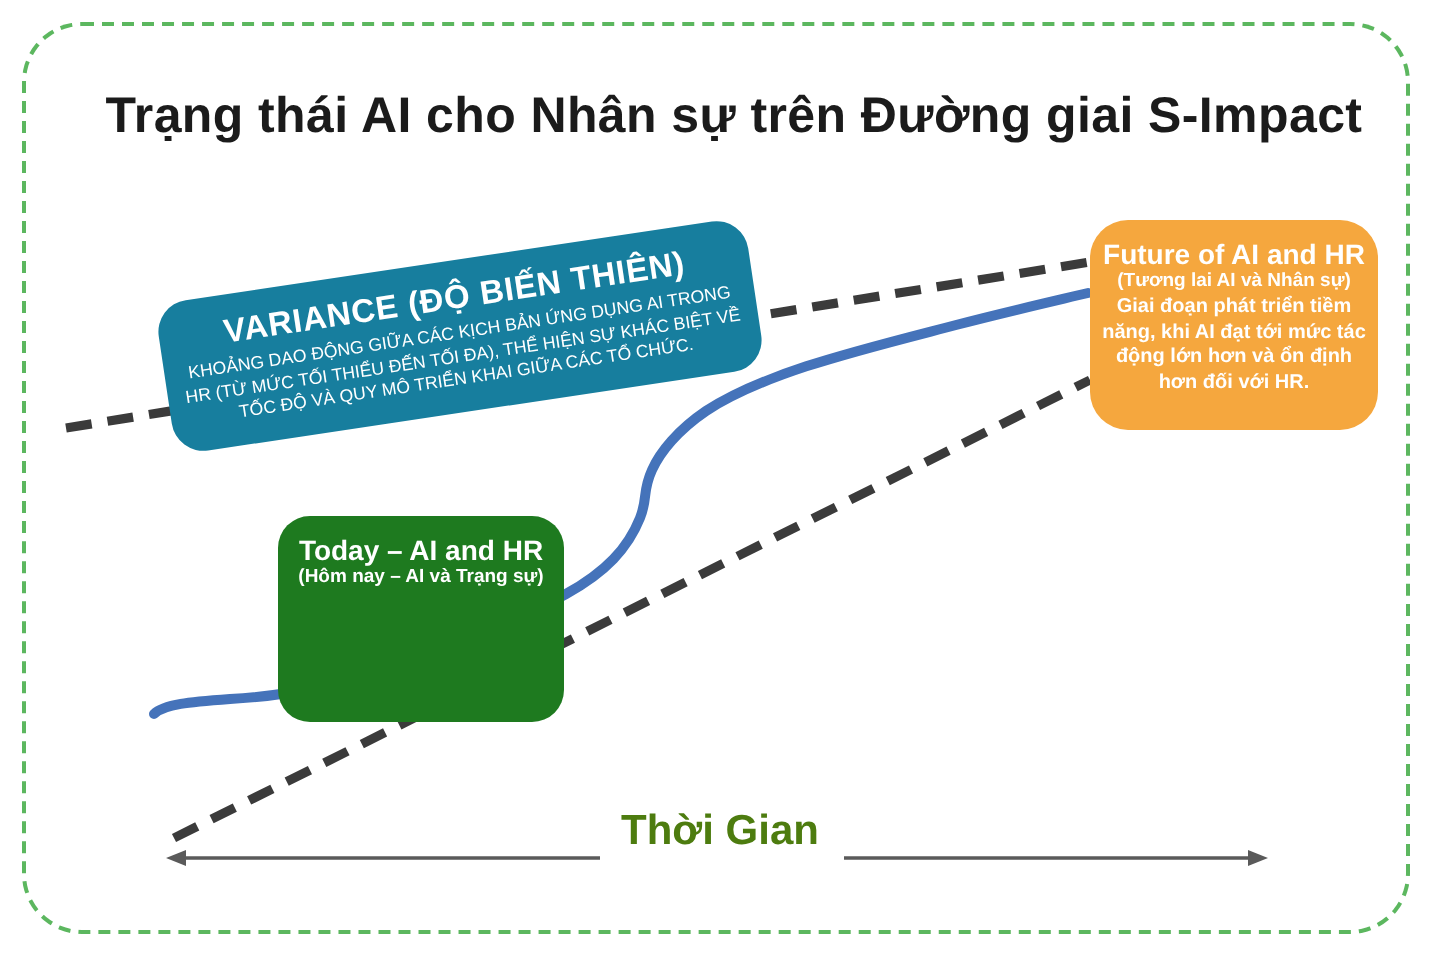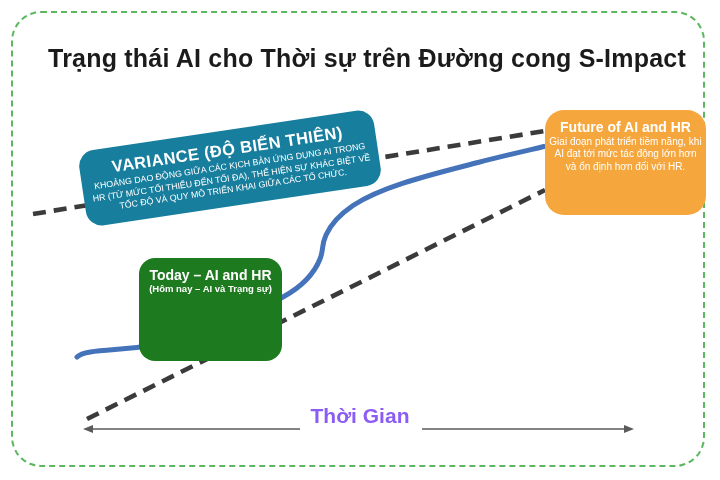--- a/index.html
+++ b/index.html
@@ -28,39 +28,39 @@
     display:flex;flex-direction:column;justify-content:center;
     padding:4px 8px;
   }
   .box-variance .v-title{font-size:16.5px;font-weight:bold;letter-spacing:.4px;line-height:1.15;}
   .box-variance .v-body{font-size:8.8px;font-weight:500;line-height:1.3;margin-top:2px;}
   .box-today{
     left:139px;top:258px;width:143px;height:103px;border-radius:16px;
     padding:9px 4px 18px 4px;
   }
   .box-future{
-    left:545px;top:110px;width:161px;height:105px;border-radius:19px;
+    left:545px;top:110px;width:144px;height:105px;border-radius:19px;
     padding:9px 4px 6px 4px;
   }
   .b-title{font-size:14px;font-weight:bold;line-height:1.15;}
   .b-subtitle{font-size:9.5px;font-weight:bold;line-height:1.3;white-space:nowrap;}
-  .b-body{font-size:10px;font-weight:400;line-height:1.24;margin-top:1px;}
+  .b-body{font-size:10px;font-weight:700;line-height:1.24;margin-top:1px;}
   .axis-label{
     position:absolute;left:0;right:0;top:404px;text-align:center;
-    font-size:21px;font-weight:bold;color:#8b5cf6;
+    font-size:21px;font-weight:bold;color:#4d7c0f;
   }
 </style>
 </head>
 <body>
 
 <div class="canvas">
 
   <div class="frame"></div>
 
-  <h1 class="title">Trạng thái AI cho Thời sự trên Đường cong S-Impact</h1>
+  <h1 class="title">Trạng thái AI cho Nhân sự trên Đường giai S-Impact</h1>
 
   <svg class="layer" width="720" height="480" viewBox="0 0 720 480">
 
     <path d="M33 214 L545 131" fill="none" stroke-width="4.6" stroke-dasharray="13 8" stroke="#3B3B3B"></path>
 
     <path d="M87 419 L545 190" fill="none" stroke-width="4.6" stroke-dasharray="13 8" stroke="#3B3B3B"></path>
 
     <path d="M77 357 C 82 352 95 351 115 349.5
              C 165 347 225 329 283 297
              C 303 286 314 274 320 259
@@ -80,18 +80,19 @@
     <div class="v-body">KHOẢNG DAO ĐỘNG GIỮA CÁC KỊCH BẢN ỨNG DỤNG AI TRONG HR (TỪ MỨC TỐI THIỂU ĐẾN TỐI ĐA), THỂ HIỆN SỰ KHÁC BIỆT VỀ TỐC ĐỘ VÀ QUY MÔ TRIỂN KHAI GIỮA CÁC TỔ CHỨC.</div>
   </div>
 
   <div class="box box-today" style="background-color: rgb(30, 122, 31);">
     <div class="b-title">Today – AI and HR</div>
     <div class="b-subtitle">(Hôm nay – AI và Trạng sự)</div>
   </div>
 
   <div class="box box-future" style="background-color: rgb(245, 167, 62);">
     <div class="b-title">Future of AI and HR</div>
+    <div class="b-subtitle">(Tương lai AI và Nhân sự)</div>
     <div class="b-body">Giai đoạn phát triển tiềm năng, khi AI đạt tới mức tác động lớn hơn và ổn định hơn đối với HR.</div>
   </div>
 
   <div class="axis-label">Thời Gian</div>
 
 </div>
 
 </body></html>

